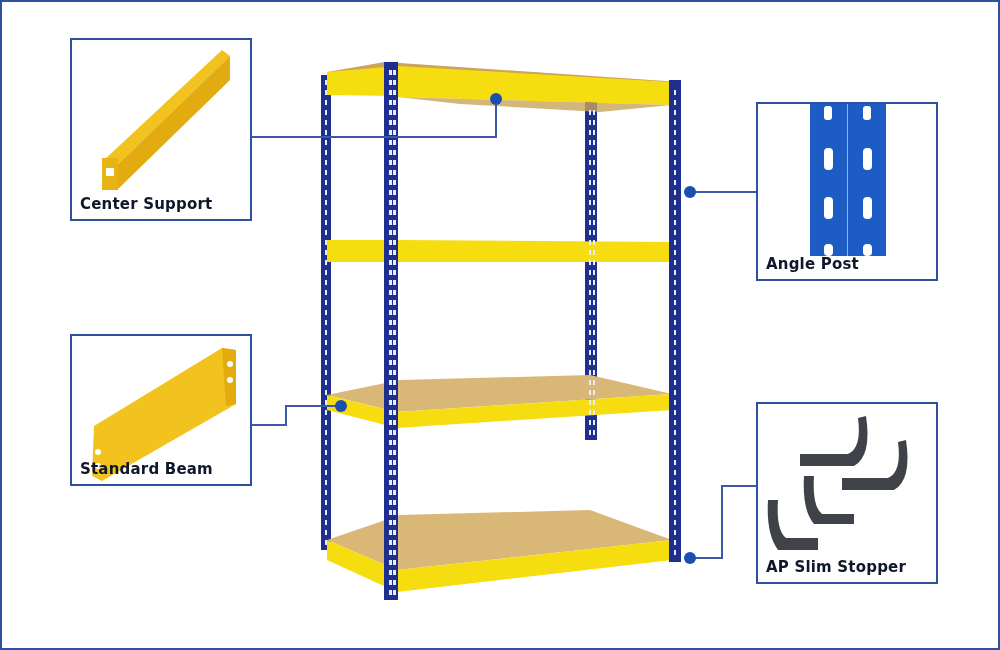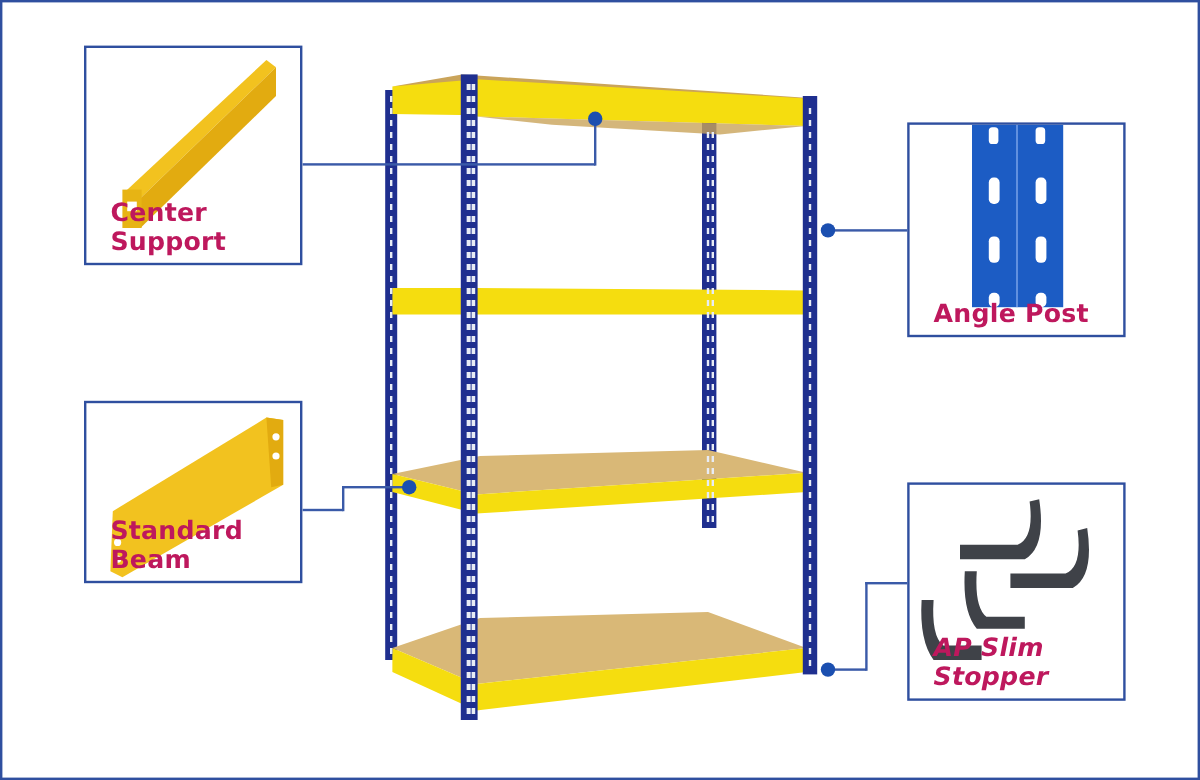--- a/index.html
+++ b/index.html
@@ -1,19 +1,19 @@
 <!DOCTYPE html>
 <html><head>
 <meta charset="utf-8">
 <style>
   html,body{margin:0;padding:0;}
   body{width:1000px;height:650px;position:relative;background:#fff;overflow:hidden;font-family:"DejaVu Sans",sans-serif;}
   .frame{position:absolute;left:0;top:0;width:996px;height:646px;border:2px solid #2f4f9f;}
   .card{position:absolute;border:2px solid #2f4f9f;background:#fff;box-sizing:border-box;}
-  .card .label{position:absolute;left:20px;bottom:6px;font-weight:bold;font-size:21px;color:#be185d;letter-spacing:0.2px;}
+  .card .label{position:absolute;left:8px;bottom:6px;font-weight:bold;font-size:15px;color:#0f172a;letter-spacing:0.2px;}
   .line{position:absolute;background:#3a5aa8;}
   .dot{position:absolute;width:12px;height:12px;border-radius:50%;background:#1b4fb0;}
   svg{position:absolute;left:0;top:0;}
 </style>
 </head>
 <body>
 
 <div class="frame"></div>
 
 <svg width="1000" height="650">
@@ -107,21 +107,21 @@
         <rect x="105" y="44" width="9" height="22" rx="4"></rect>
       <rect x="66" y="93" width="9" height="22" rx="4"></rect>
         <rect x="105" y="93" width="9" height="22" rx="4"></rect>
       <rect x="66" y="140" width="9" height="12" rx="4"></rect>
         <rect x="105" y="140" width="9" height="12" rx="4"></rect>
     </g>
   </svg>
   <span class="label">Angle Post</span>
 </div>
 
-<div class="card" style="left:756px;top:402px;width:182px;height:182px;font-style:italic;">
+<div class="card" style="left:756px;top:402px;width:182px;height:182px;">
   <svg width="180" height="180">
     <g fill="#3f4248">
       <path d="M42,50 L90,50 Q104,44 100,14 L108,12 Q114,52 96,62 L42,62 Z"></path>
       <path d="M84,74 L130,74 Q144,68 140,38 L148,36 Q154,76 136,86 L84,86 Z"></path>
       <path d="M50,110 L96,110 L96,120 L56,120 Q44,106 46,72 L56,72 Q54,102 64,110 Z"></path>
       <path d="M14,134 L60,134 L60,146 L20,146 Q8,130 10,96 L20,96 Q18,126 28,134 Z"></path>
     </g>
   </svg>
   <span class="label">AP Slim Stopper</span>
 </div>

